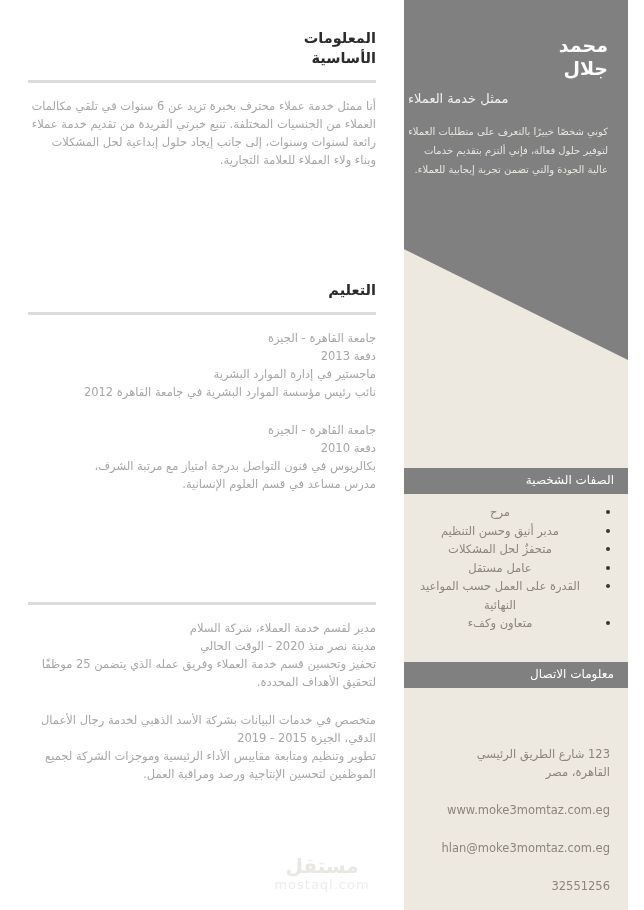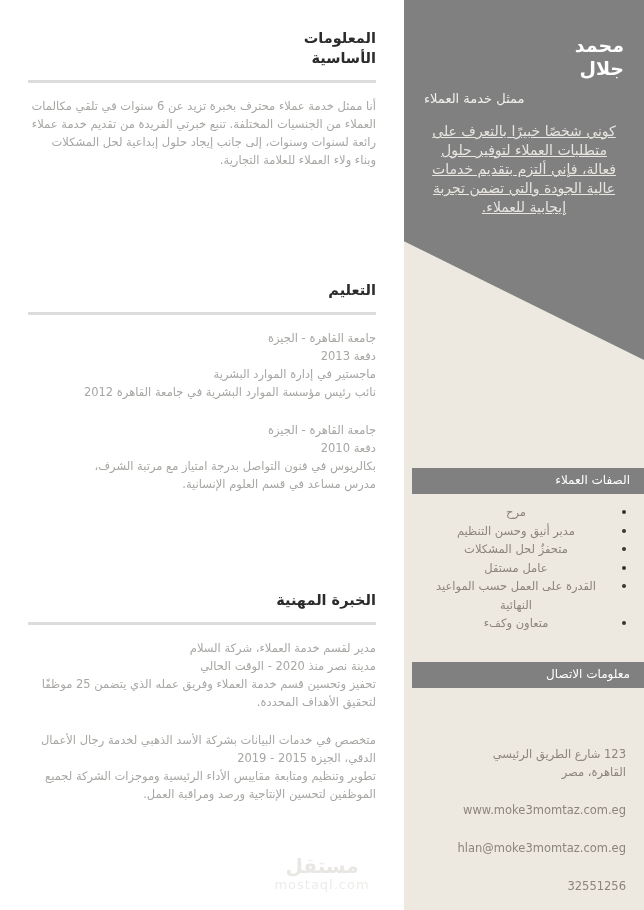--- a/index.html
+++ b/index.html
@@ -12,21 +12,21 @@
   }
   .page {
     position:relative;
     width:644px; height:910px;
     background:#ffffff;
   }
 
   
   .sidebar {
     position:absolute;
-    top:0; right:0;
+    top:0; right:16px;
     width:240px; height:910px;
     background:#ede8e0;
     overflow:hidden;
   }
   
   .sidebar-top {
     position:absolute;
     top:0; left:0;
     width:240px; height:360px;
     background:#808080;
@@ -51,25 +51,24 @@
     text-align:left;
     color:#f2f0ec;
     font-size:13px;
     letter-spacing:1.2px;
     line-height:18px;
   }
   .sb-summary {
     position:absolute;
     top:122px; right:20px;
     width:200px;
-    text-align:center;
+    text-align:right;
     color:#e8e5e0;
-    font-size:14px;
+    font-size:10px;
     line-height:19px;
-    text-decoration:underline;
   }
 
   
   .sb-bar {
     position:absolute;
     left:8px; width:232px;
     height:26px;
     background:#808080;
     color:#ffffff;
     font-size:12px;
@@ -181,21 +180,21 @@
 
     <div class="sidebar-top"></div>
 
     <div class="sb-name">محمد
 جلال</div>
 
     <div class="sb-role">ممثل خدمة العملاء</div>
 
     <div class="sb-summary">كوني شخصًا خبيرًا بالتعرف على متطلبات العملاء لتوفير حلول فعالة، فإني ألتزم بتقديم خدمات عالية الجودة والتي تضمن تجربة إيجابية للعملاء.</div>
 
-    <div class="sb-bar sb-bar-skills">الصفات العملاء</div>
+    <div class="sb-bar sb-bar-skills">الصفات الشخصية</div>
 
     <ul class="sb-skills">
       <li>مرح</li>
       <li>مدبر أنيق وحسن التنظيم</li>
       <li>متحفزٌ لحل المشكلات</li>
       <li>عامل مستقل</li>
       <li>القدرة على العمل حسب المواعيد النهائية</li>
       <li>متعاون وكفء</li>
     </ul>
 
@@ -234,21 +233,20 @@
 
       <div class="entry body-txt">
         <div>جامعة القاهرة - الجيزة</div>
         <div>دفعة 2010</div>
         <div>بكالريوس في فنون التواصل بدرجة امتياز مع مرتبة الشرف،</div>
         <div>مدرس مساعد في قسم العلوم الإنسانية.</div>
       </div>
     </section>
 
     <section class="blk-exp">
-      <h1 class="sec-title">الخبرة المهنية</h1>
       <div class="rule"></div>
 
       <div class="entry body-txt">
         <div>مدير لقسم خدمة العملاء، شركة السلام</div>
         <div>مدينة نصر منذ 2020 -  الوقت الحالي</div>
         <div>تحفيز وتحسين قسم خدمة العملاء وفريق عمله الذي يتضمن 25 موظفًا لتحقيق الأهداف المحددة.</div>
       </div>
 
       <div class="entry body-txt">
         <div>متخصص في خدمات البيانات بشركة الأسد الذهبي لخدمة رجال الأعمال</div>

